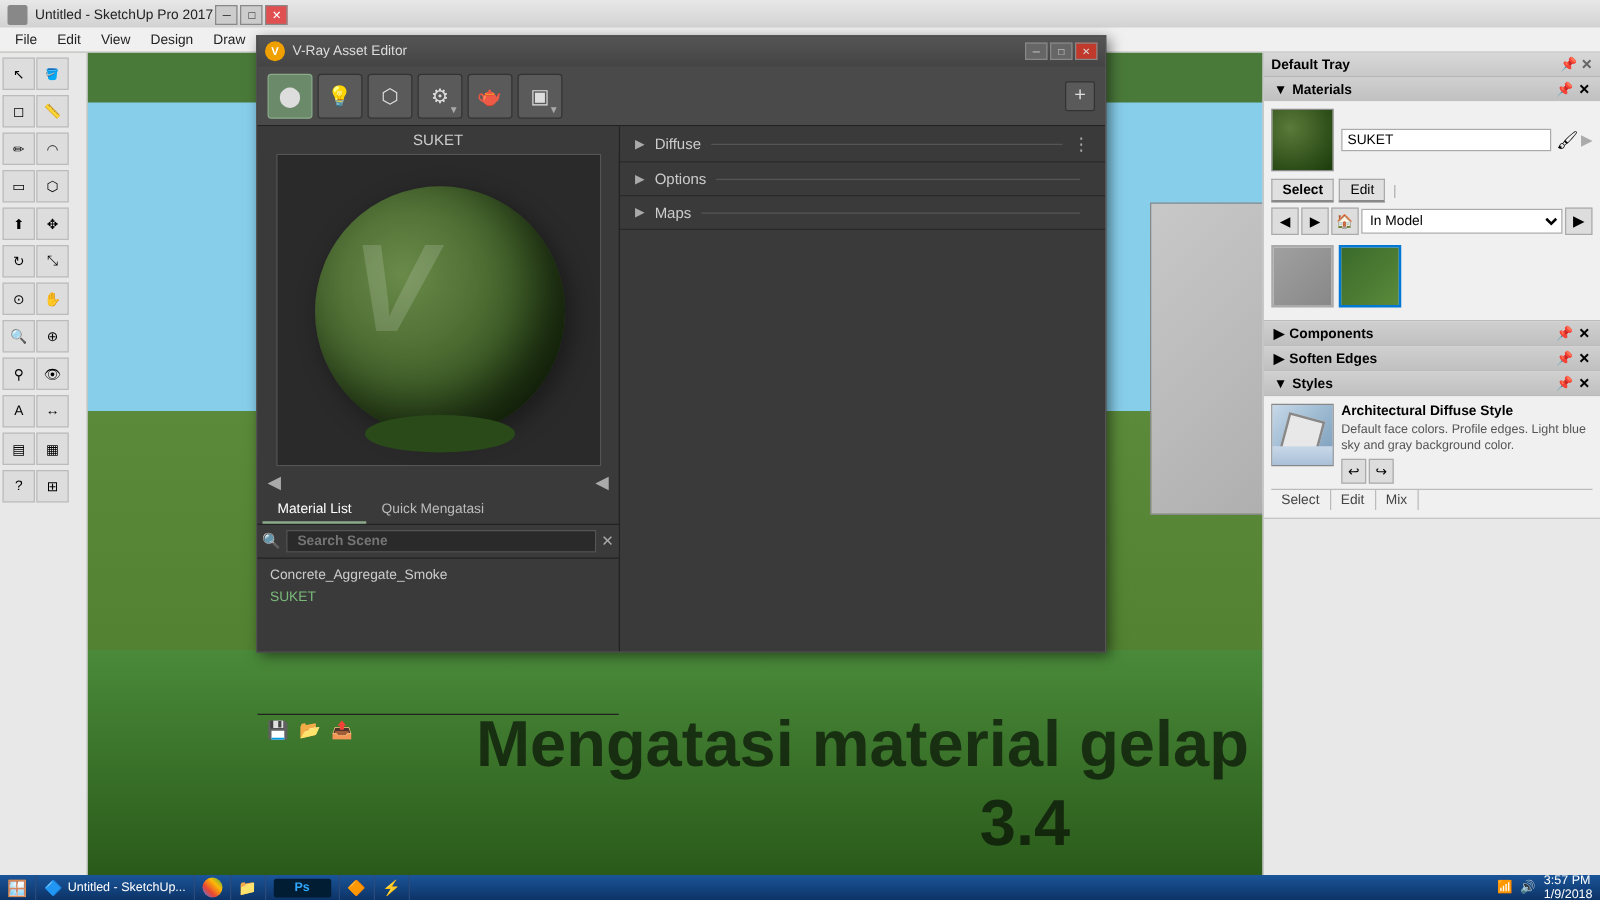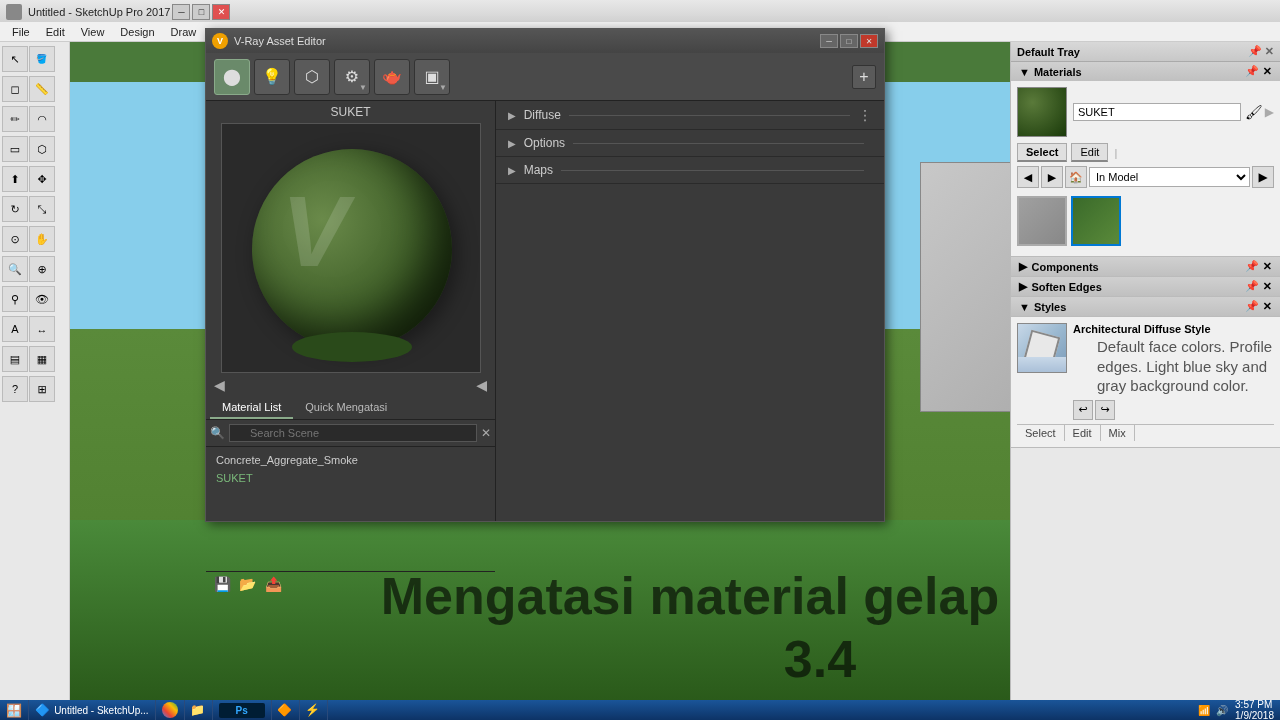--- a/index.html
+++ b/index.html
@@ -319,24 +319,23 @@
     }
     .styles-info {
       flex: 1;
     }
     .styles-name {
       font-size: 11px;
       font-weight: bold;
       margin-bottom: 2px;
     }
     .styles-desc {
-      font-size: 15px;
+      font-size: 10px;
       color: #555;
       line-height: 1.3;
-      margin-left: 24px;
     }
 
     
     #vray-window {
       position: absolute;
       top: 28px; left: 205px;
       width: 680px;
       background: #3a3a3a;
       border: 1px solid #555;
       z-index: 150;
@@ -789,21 +788,21 @@
         <span class="collapse-arrow">◀</span>
       </div>
 
       <div id="vray-tabs">
         <div class="vray-tab active">Material List</div>
         <div class="vray-tab">Quick Mengatasi</div>
       </div>
 
       <div id="vray-search">
         <span style="color:#aaa; margin-right:4px;">🔍</span>
-        <input type="text" style="flex: 1 1 0%; background: rgb(42, 42, 42); border: 1px solid rgb(85, 85, 85); color: rgb(204, 204, 204); padding: 2px 20px; font-size: 11px;" placeholder="Search Scene">
+        <input type="text" style="flex: 1 1 0%; background: rgb(42, 42, 42); border: 1px solid rgb(85, 85, 85); color: rgb(204, 204, 204); padding: 2px 8px; font-size: 11px; font-weight: bold;" placeholder="Search Scene">
         <span id="vray-search-x" style="color:#aaa; cursor:pointer; margin-left:4px;">✕</span>
       </div>
 
       <div id="vray-material-list">
         <div class="vray-material-item">Concrete_Aggregate_Smoke</div>
         <div class="vray-material-item selected">SUKET</div>
       </div>
 
       <div id="vray-bottom-icons" style="margin-top: 80px;">
         <span class="vray-bottom-icon">💾</span>

